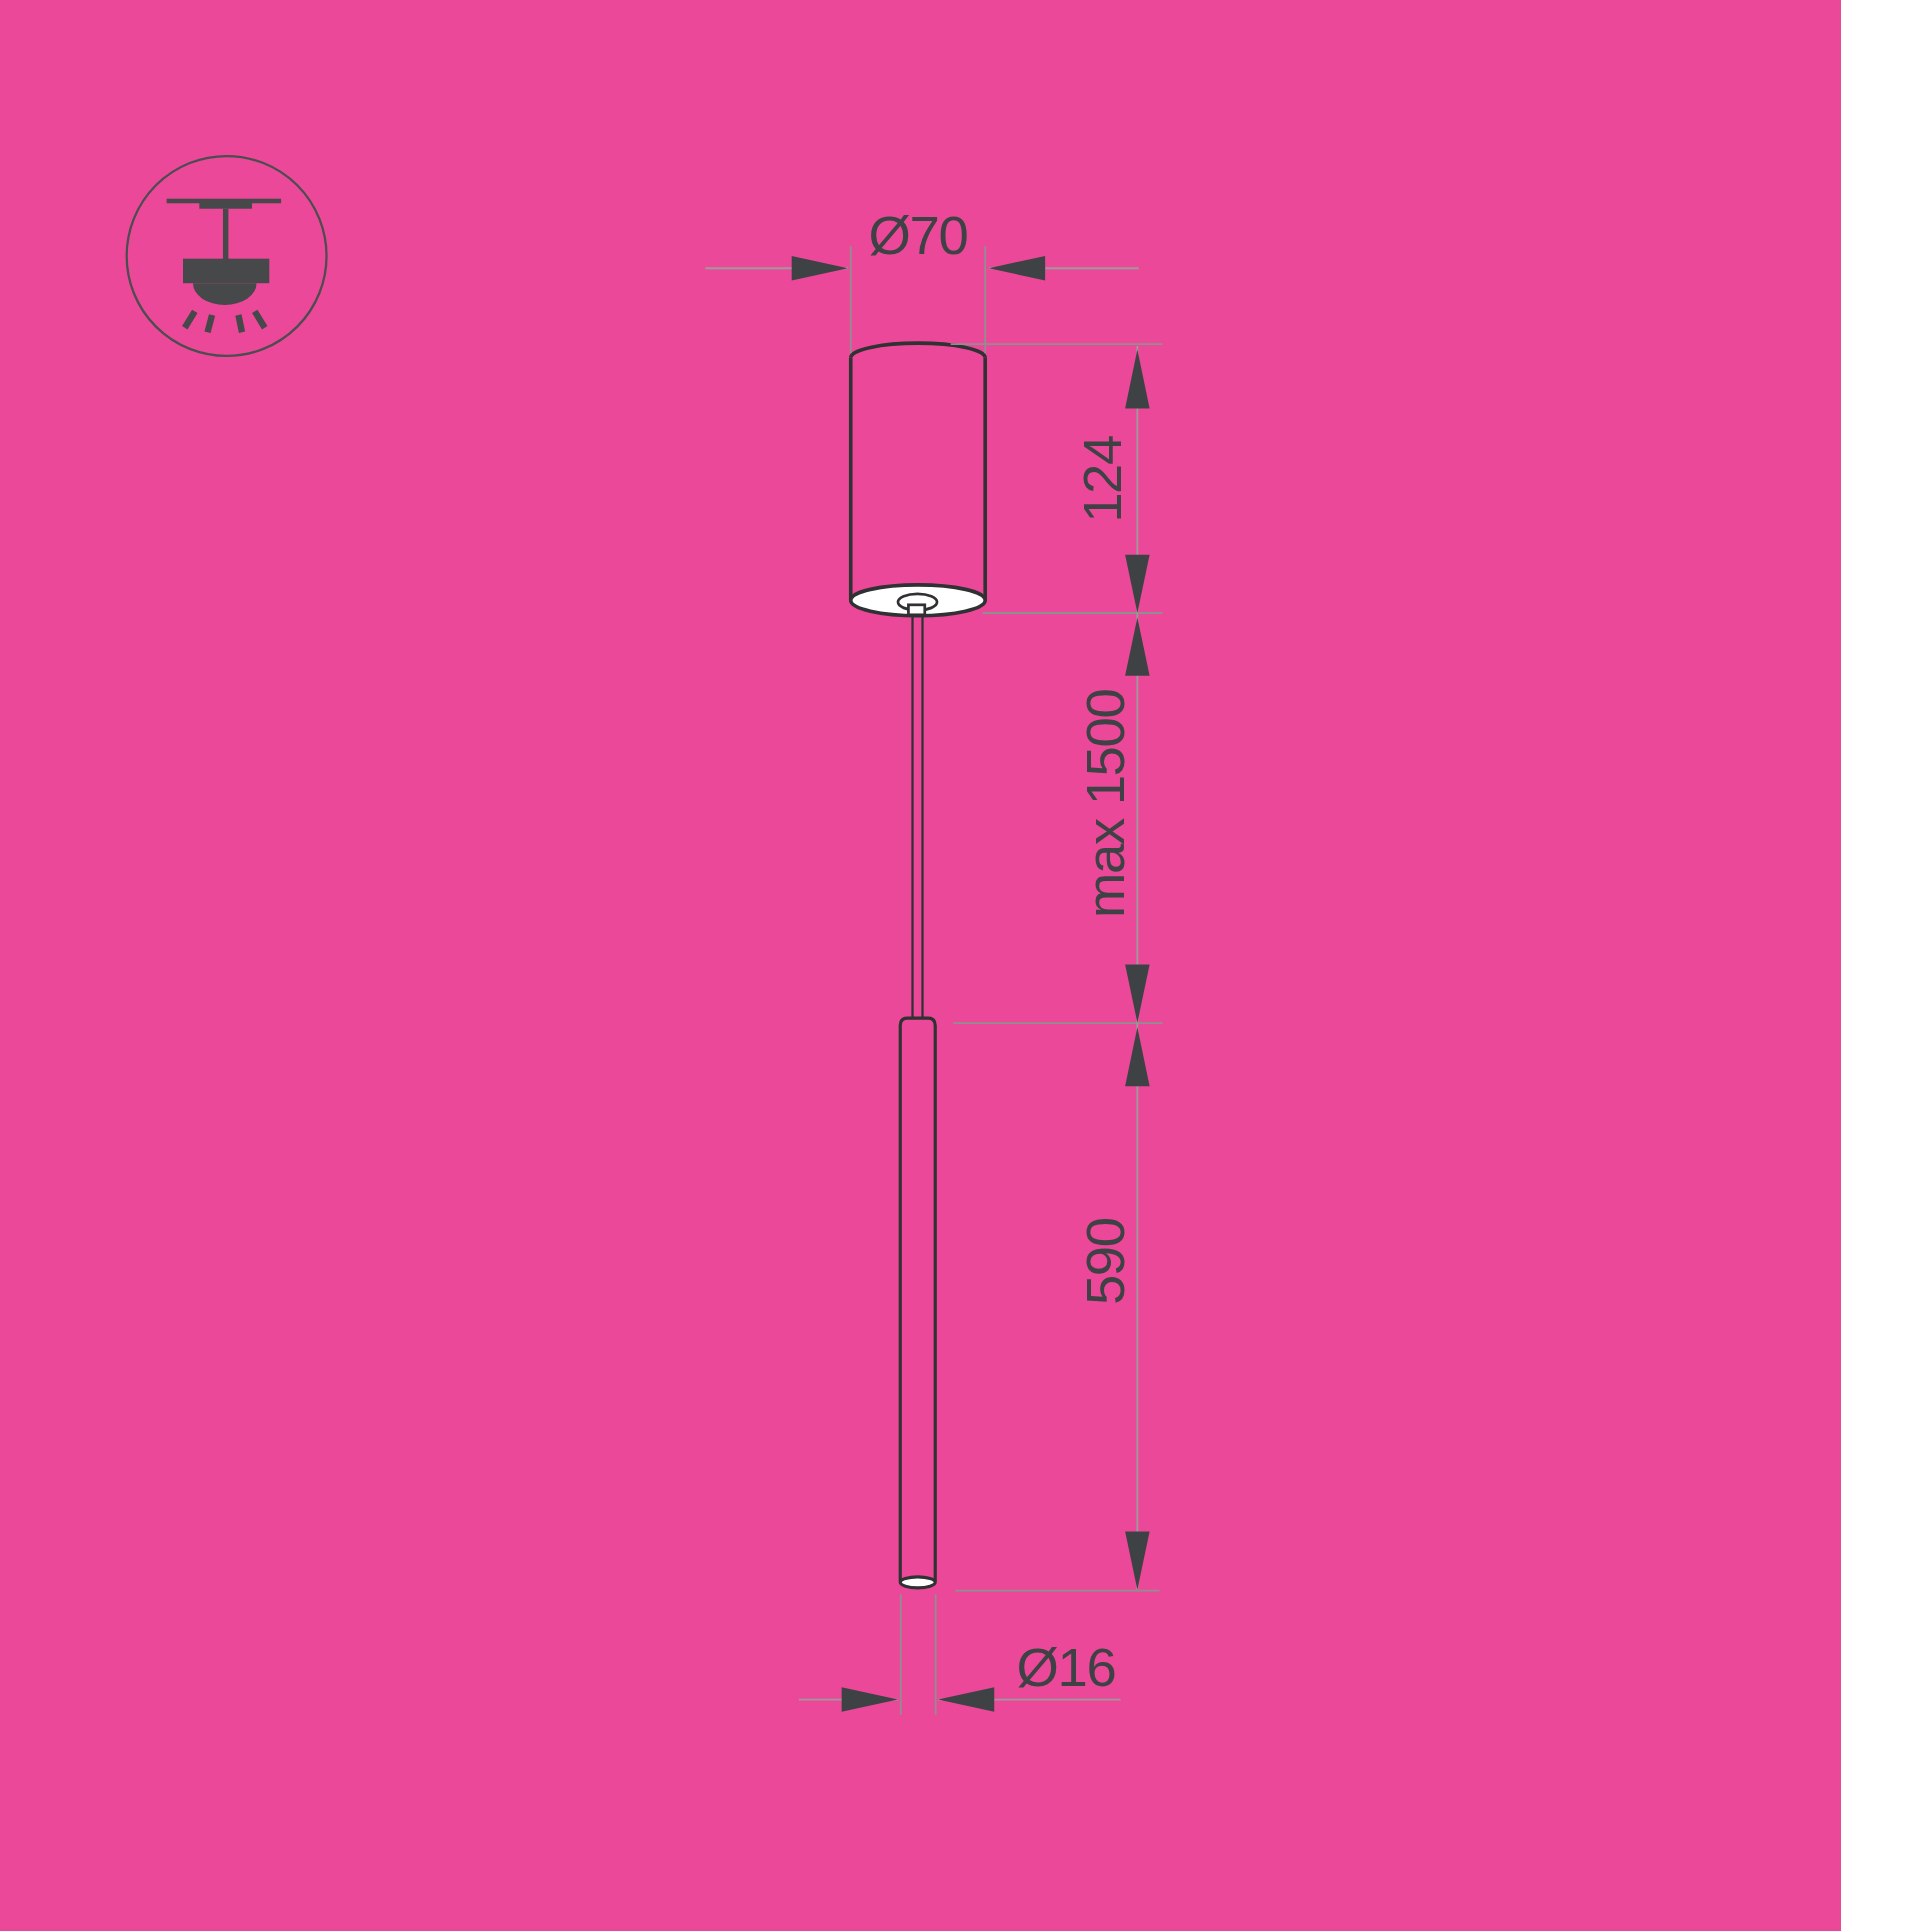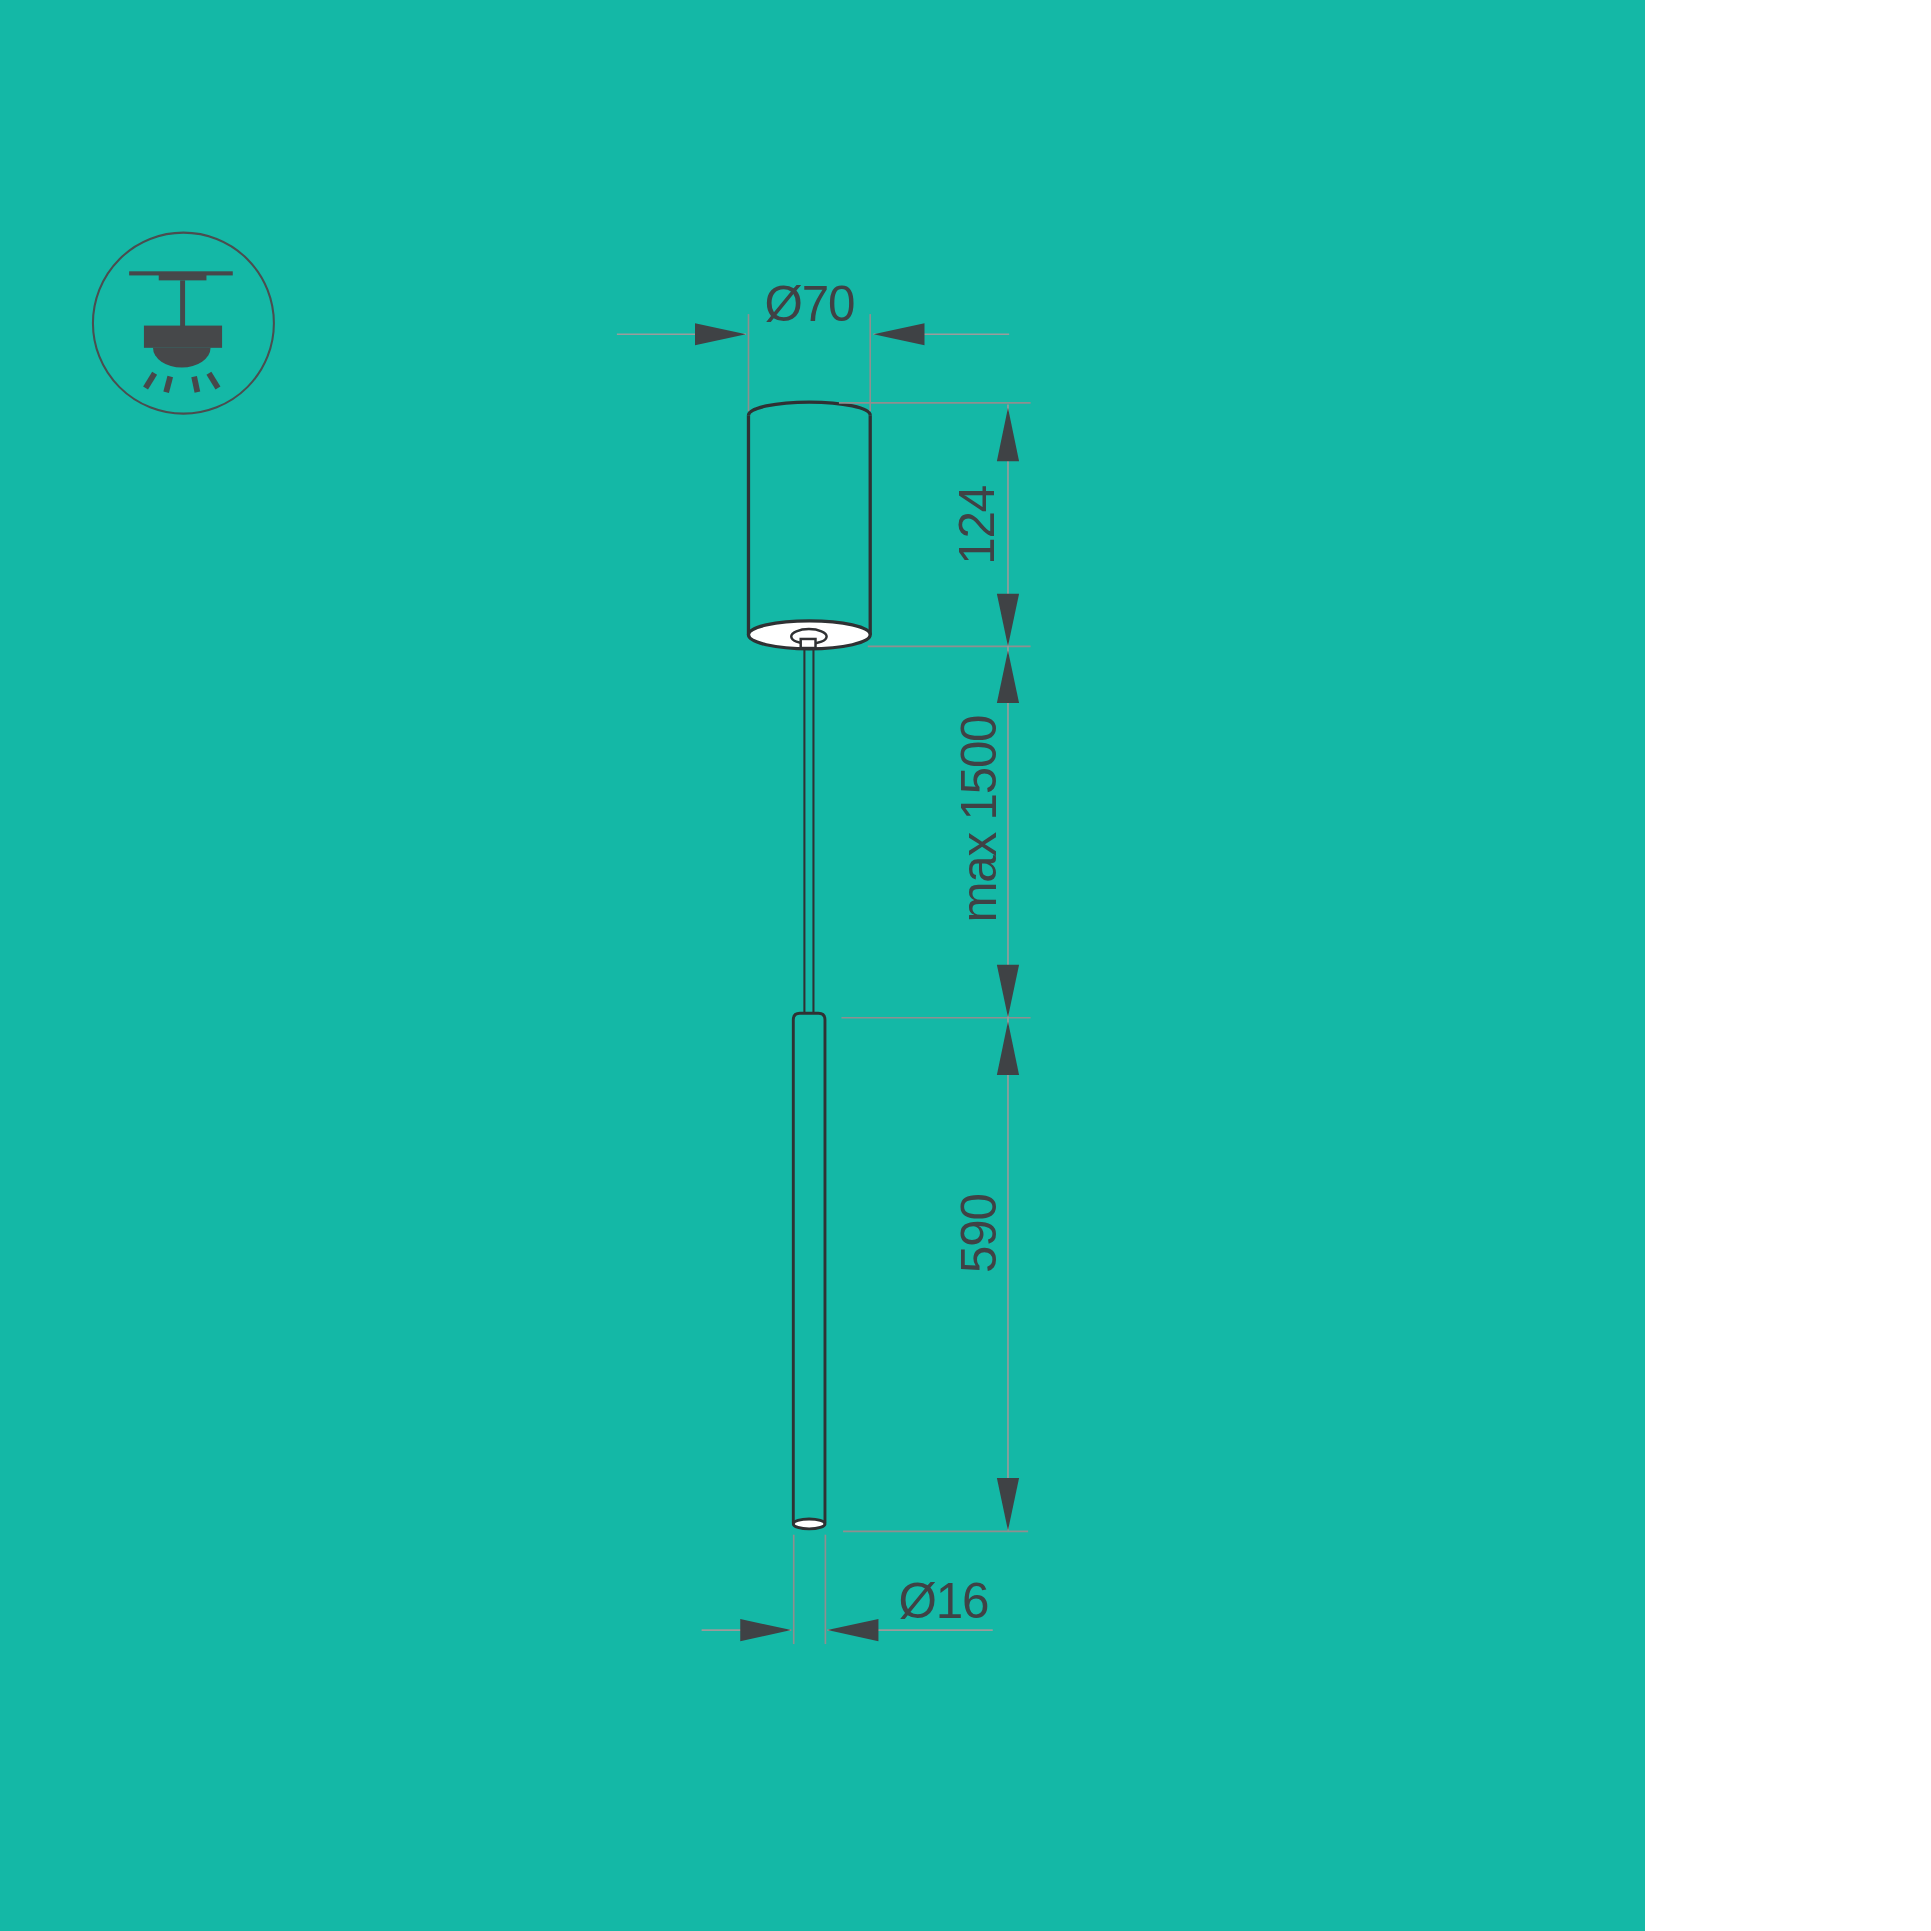--- a/index.html
+++ b/index.html
@@ -1,20 +1,21 @@
 <!DOCTYPE html>
 <html><head>
 <meta charset="utf-8">
 <style>
   html,body{margin:0;padding:0;background:#ffffff;}
   .canvas{
     position:relative;
-    width:1645px;height:1931px;
-    background:#14b8a6;
+    width:1817px;height:1931px;
+    background:#ec4899;
     overflow:hidden;
+    padding-left:24px;
   }
   svg{display:block;width:100%;height:100%;}
   text{
     font-family:"Liberation Sans", sans-serif;
     fill:#3f4245;
     font-size:60px;
     letter-spacing:-1.5px;
   }
   .objline{fill:none;stroke:#2f3133;}
   .dimline{stroke:#9b9b9b;stroke-width:2;fill:none;}

